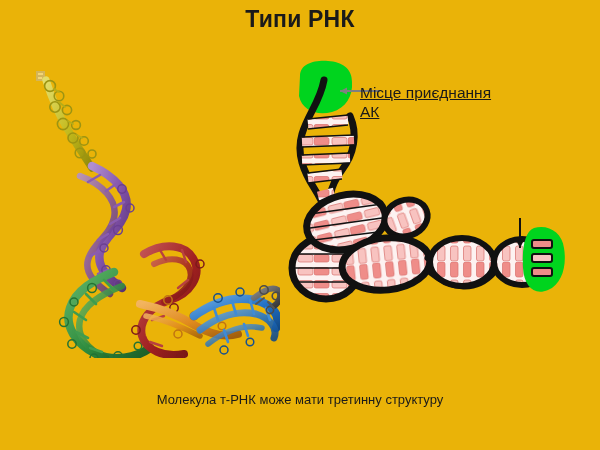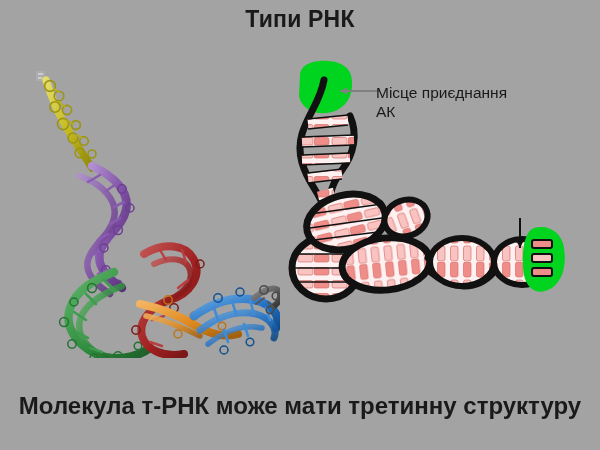--- a/index.html
+++ b/index.html
@@ -8,42 +8,42 @@
     padding: 0;
     background: #ffffff;
   }
   body {
     font-family: "Liberation Sans", sans-serif;
   }
   #slide {
     position: relative;
     width: 600px;
     height: 450px;
-    background: #a3a3a3;
+    background: #eab308;
     overflow: hidden;
   }
   #slide-title {
     position: absolute;
     left: 0;
     top: 6px;
     width: 600px;
     text-align: center;
     font-size: 23px;
     font-weight: bold;
     color: #1a1a1a;
     letter-spacing: 0.2px;
   }
   #caption {
     position: absolute;
     left: 0;
     top: 392px;
     width: 600px;
     text-align: center;
-    font-size: 24px;
-    font-weight: bold;
+    font-size: 13px;
+    font-weight: normal;
     color: #1a1a1a;
   }
   .figure {
     position: absolute;
   }
   #tertiary-figure {
     left: 18px;
     top: 58px;
     width: 262px;
     height: 300px;
@@ -55,23 +55,24 @@
     height: 270px;
   }
   .callout-label {
     position: absolute;
     font-size: 15.5px;
     color: #1a1a1a;
     line-height: 1.25;
     white-space: pre-line;
   }
   #label-acceptor {
-    left: 376px;
+    left: 360px;
     top: 83px;
     width: 220px;
+    text-decoration: underline;
   }
   #label-anticodon {
     left: 444px;
     top: 198px;
     width: 140px;
   }
 </style>
 </head>
 <body>
 

